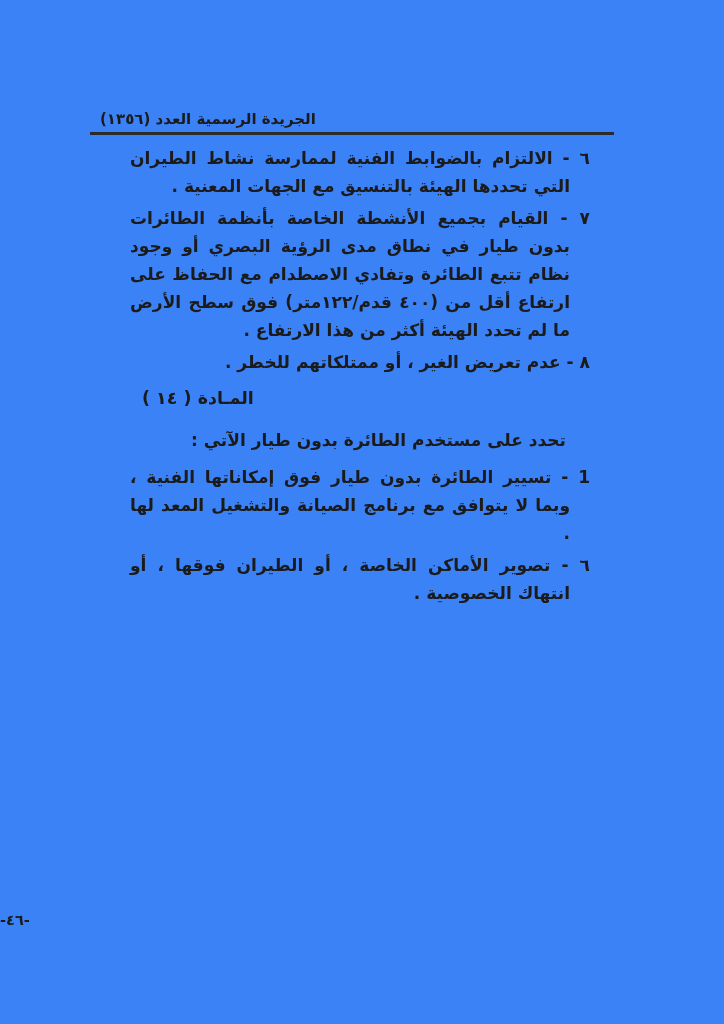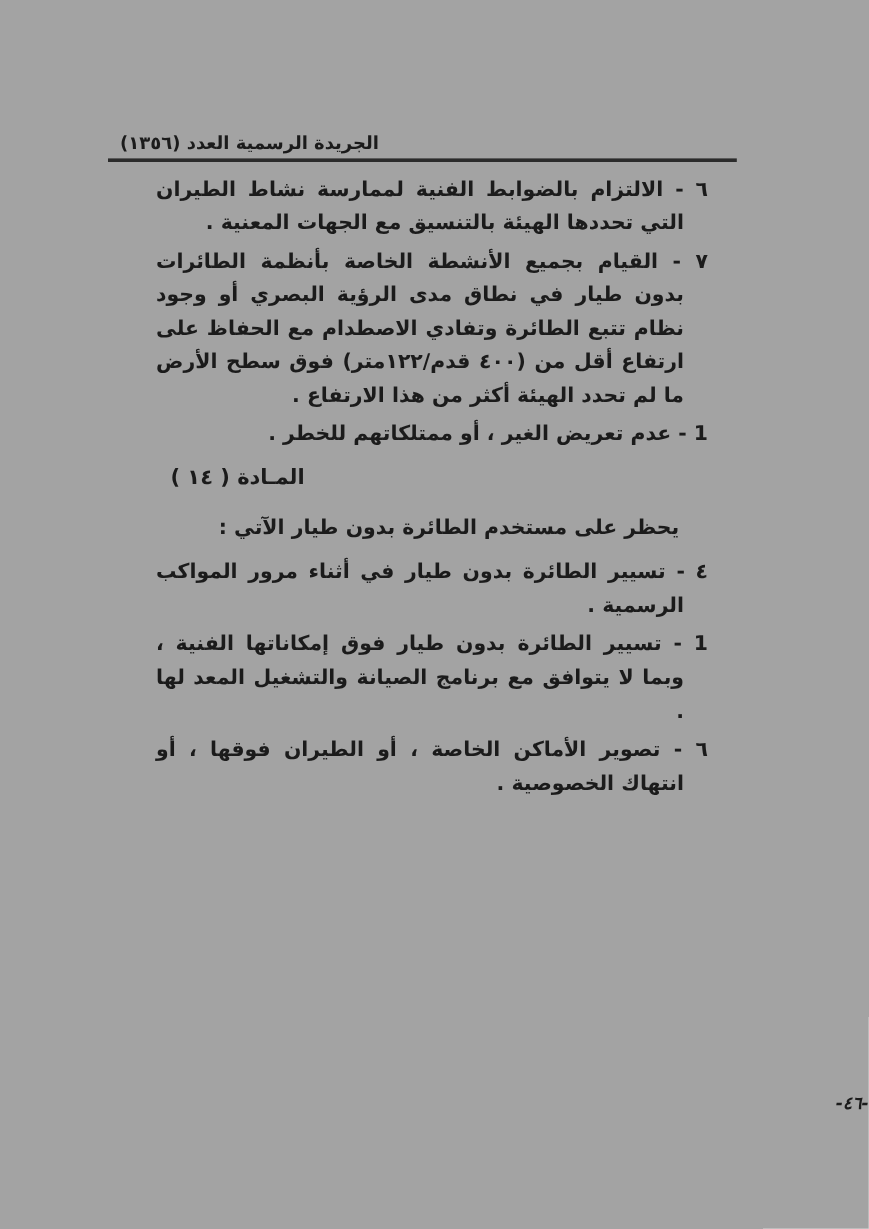--- a/index.html
+++ b/index.html
@@ -5,21 +5,21 @@
   html, body {
     margin: 0;
     padding: 0;
     background: #e8e8e8;
   }
   .page {
     position: relative;
     width: 724px;
     height: 1024px;
     margin: 0 auto;
-    background: #a3a3a3;
+    background: #3b82f6;
     direction: rtl;
     font-family: "DejaVu Sans", sans-serif;
     font-weight: bold;
     color: #1b1b1b;
     overflow: hidden;
     box-sizing: border-box;
   }
   .content {
     box-sizing: border-box;
     padding: 0 110px 0 90px; 
@@ -62,48 +62,46 @@
   .article-intro {
     margin: 0 48px 3px 0;    
     font-size: 17px;
     line-height: 28px;
   }
   .page-number {
     position: absolute;
     top: 912px;
     left: 0;
     right: 0;
-    text-align: right;
+    text-align: left;
     font-size: 14.5px;
     letter-spacing: 1px;
-    font-style: italic;
   }
 </style>
 </head>
 <body>
 
 <div class="page">
   <div class="content">
 
     <div class="header-title">الجريدة الرسمية العدد (١٣٥٦)</div>
 
     <div class="header-rule"></div>
 
     <div class="list">
       <p class="item">٦ - الالتزام بالضوابط الفنية لممارسة نشاط الطيران التي تحددها الهيئة بالتنسيق مع الجهات المعنية .</p>
       <p class="item">٧ - القيام بجميع الأنشطة الخاصة بأنظمة الطائرات بدون طيار في نطاق مدى الرؤية البصري أو وجود نظام تتبع الطائرة وتفادي الاصطدام مع الحفاظ على ارتفاع أقل من (٤٠٠ قدم/١٢٢متر) فوق سطح الأرض ما لم تحدد الهيئة أكثر من هذا الارتفاع .</p>
-      <p class="item">1 - عدم تعريض الغير ، أو ممتلكاتهم للخطر .</p>
+      <p class="item">٨ - عدم تعريض الغير ، أو ممتلكاتهم للخطر .</p>
     </div>
 
     <div class="article-heading">المـادة ( ١٤ )</div>
 
-    <p class="article-intro">يحظر على مستخدم الطائرة بدون طيار الآتي :</p>
+    <p class="article-intro">تحدد على مستخدم الطائرة بدون طيار الآتي :</p>
 
     <div class="list">
-      <p class="item">٤ - تسيير الطائرة بدون طيار في أثناء مرور المواكب الرسمية .</p>
       <p class="item">1 - تسيير الطائرة بدون طيار فوق إمكاناتها الفنية ، وبما لا يتوافق مع برنامج الصيانة والتشغيل المعد لها .</p>
       <p class="item">٦ - تصوير الأماكن الخاصة ، أو الطيران فوقها ، أو انتهاك الخصوصية .</p>
 
     </div>
 
   </div>
 
   <div class="page-number">-٤٦-</div>
 </div>
 

